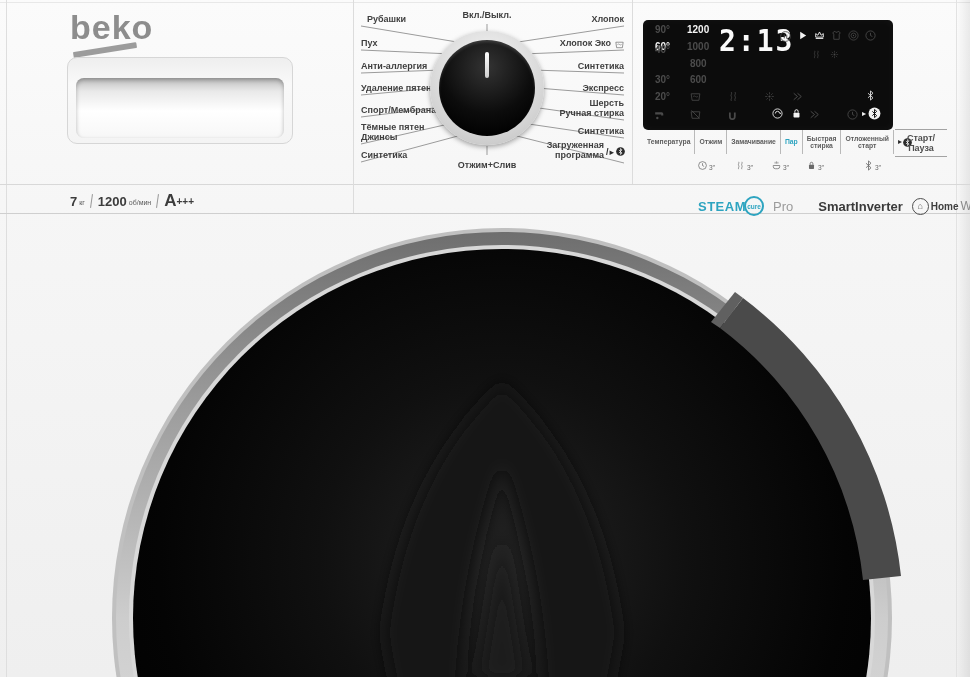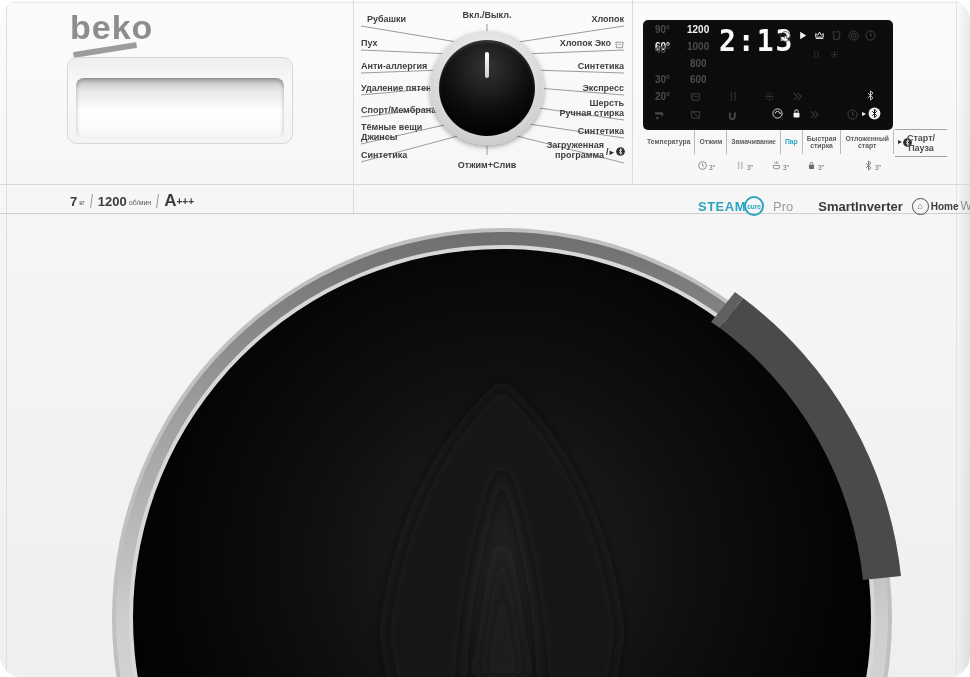--- a/index.html
+++ b/index.html
@@ -1,19 +1,19 @@
 <!DOCTYPE html>
 <html><head>
 <meta charset="utf-8">
 <style>
   html,body{margin:0;padding:0;background:#fff;}
   *{box-sizing:border-box;}
   .stage{position:relative;width:970px;height:677px;overflow:hidden;
          font-family:"Liberation Sans","DejaVu Sans",sans-serif;
-         background:linear-gradient(180deg,#fbfbfb 0%,#f6f6f6 30%,#efefef 100%);border-radius:21px;}
+         background:linear-gradient(180deg,#fbfbfb 0%,#f6f6f6 30%,#efefef 100%);}
   .ab{position:absolute;}
   .pre{white-space:pre-line;}
 
   
   .seam-h{height:1px;background:#d8d8d8;}
   .seam-v{width:1px;background:#dcdcdc;}
   .edge-left{left:6px;top:0;width:1px;height:677px;background:#dedede;}
   .edge-right{right:0;top:0;width:14px;height:677px;
               background:linear-gradient(90deg,rgba(0,0,0,0) 0%,rgba(0,0,0,.07) 100%);border-left:1px solid #e2e2e2;}
   .edge-top{left:0;top:2px;width:970px;height:1px;background:#e8e8e8;}
@@ -221,21 +221,21 @@
         <line x1="134" y1="146" x2="134" y2="155"></line>
       </g>
     </svg>
 
     <div class="plabel c" style="left:94px;top:10px;width:80px;">Вкл./Выкл.</div>
     <div class="plabel l" style="top:14px;padding-left:6px;">Рубашки</div>
     <div class="plabel l" style="top:38px;">Пух</div>
     <div class="plabel l" style="top:61px;">Анти-аллергия</div>
     <div class="plabel l" style="top:83px;">Удаление пятен</div>
     <div class="plabel l" style="top:105px;">Спорт/Мембрана</div>
-    <div class="plabel l pre" style="top:122px;">Тёмные вещи
+    <div class="plabel l pre" style="top:122px;">Тёмные пятен
 Джинсы</div>
     <div class="plabel l" style="top:150px;">Синтетика</div>
 
     <div class="plabel r" style="top:14px;">Хлопок</div>
     <div class="plabel r" style="top:38px;right:21px;">Хлопок Эко</div>
     <div class="ab" style="right:7px;top:36px;color:#6a6a6a;"><svg class="ic s11">
           <use href="#i-tub"></use>
         </svg></div>
     <div class="plabel r" style="top:61px;">Синтетика</div>
     <div class="plabel r" style="top:83px;">Экспресс</div>

